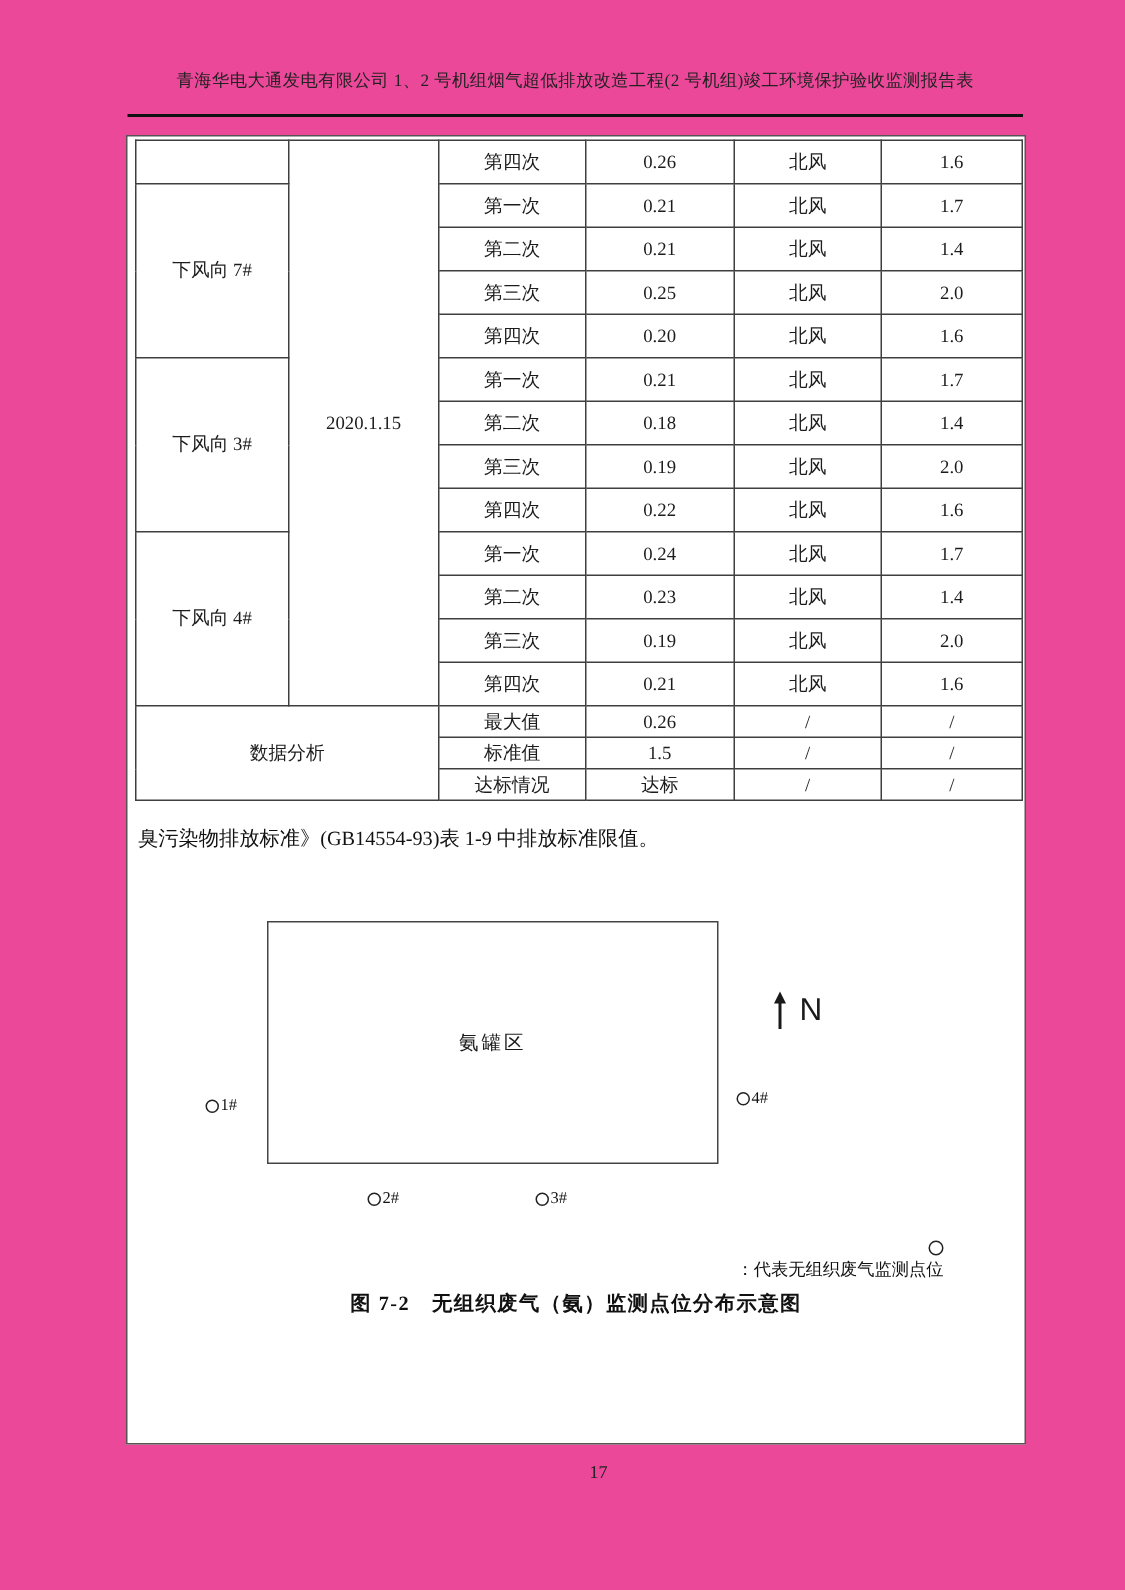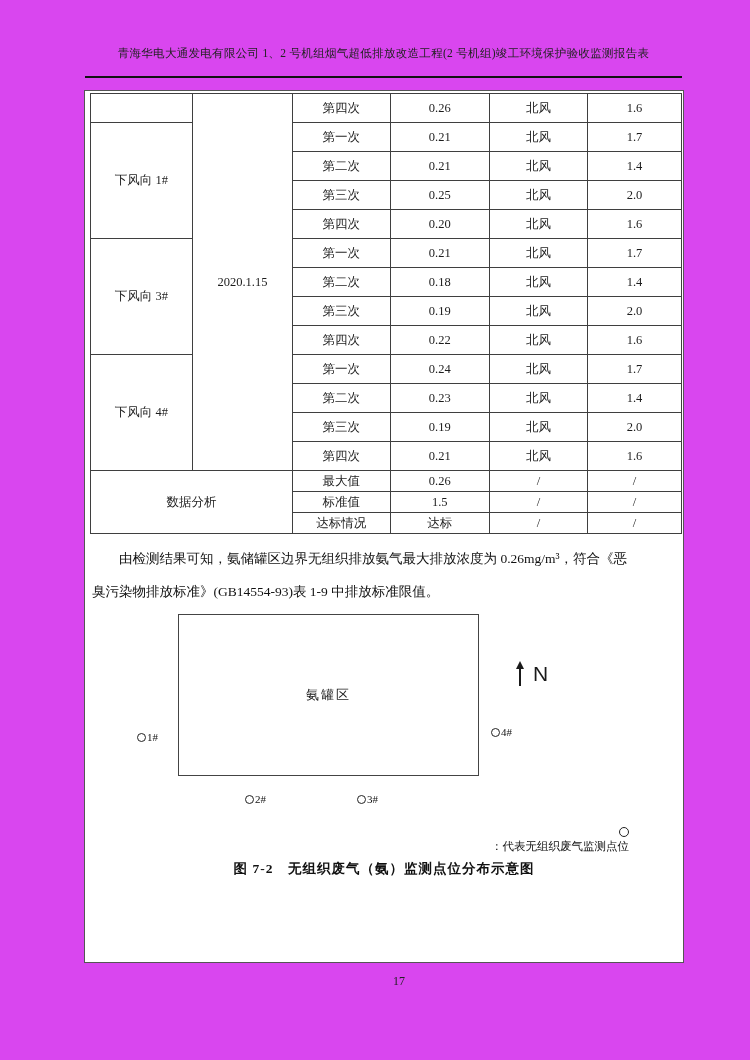--- a/index.html
+++ b/index.html
@@ -1,19 +1,19 @@
 <!DOCTYPE html>
 <html><head>
 <meta charset="utf-8">
 <style>
   html,body{margin:0;padding:0;background:#ffffff;}
   .page{
     position:relative;
     width:750px;height:1060px;
-    background:#d946ef;
+    background:#ec4899;
     font-family:"Liberation Serif","DejaVu Serif",serif;
     color:#1c1c1c;
     overflow:hidden;
   }
   
   .doc-header{
     position:absolute;left:85px;top:46px;width:597px;
     text-align:center;font-size:11.5px;letter-spacing:.3px;color:#222;
     white-space:nowrap;
   }
@@ -121,21 +121,21 @@
         <tr class="data-row">
           <td></td>
           <td rowspan="13">2020.1.15</td>
           <td>第四次</td>
           <td>0.26</td>
           <td>北风</td>
           <td>1.6</td>
         </tr>
 
         <tr class="data-row">
-          <td rowspan="4">下风向 1#</td>
+          <td rowspan="4">下风向 7#</td>
           <td>第一次</td>
           <td>0.21</td>
           <td>北风</td>
           <td>1.7</td>
         </tr>
         <tr class="data-row">
           <td>第二次</td>
           <td>0.21</td>
           <td>北风</td>
           <td>1.4</td>
@@ -221,21 +221,20 @@
         <tr class="analysis-row">
           <td>达标情况</td>
           <td>达标</td>
           <td>/</td>
           <td>/</td>
         </tr>
       </tbody>
     </table>
 
     <div class="result-para">
-      <div class="line1">由检测结果可知，氨储罐区边界无组织排放氨气最大排放浓度为 0.26mg/m³，符合《恶</div>
       <div class="line2">臭污染物排放标准》(GB14554-93)表 1-9 中排放标准限值。</div>
     </div>
 
     <div class="tank-rect">
       <span class="tank-label">氨罐区</span>
     </div>
 
     <div class="point pt-1">
       <span class="ring"></span>
       <span class="pt-label">1#</span>

